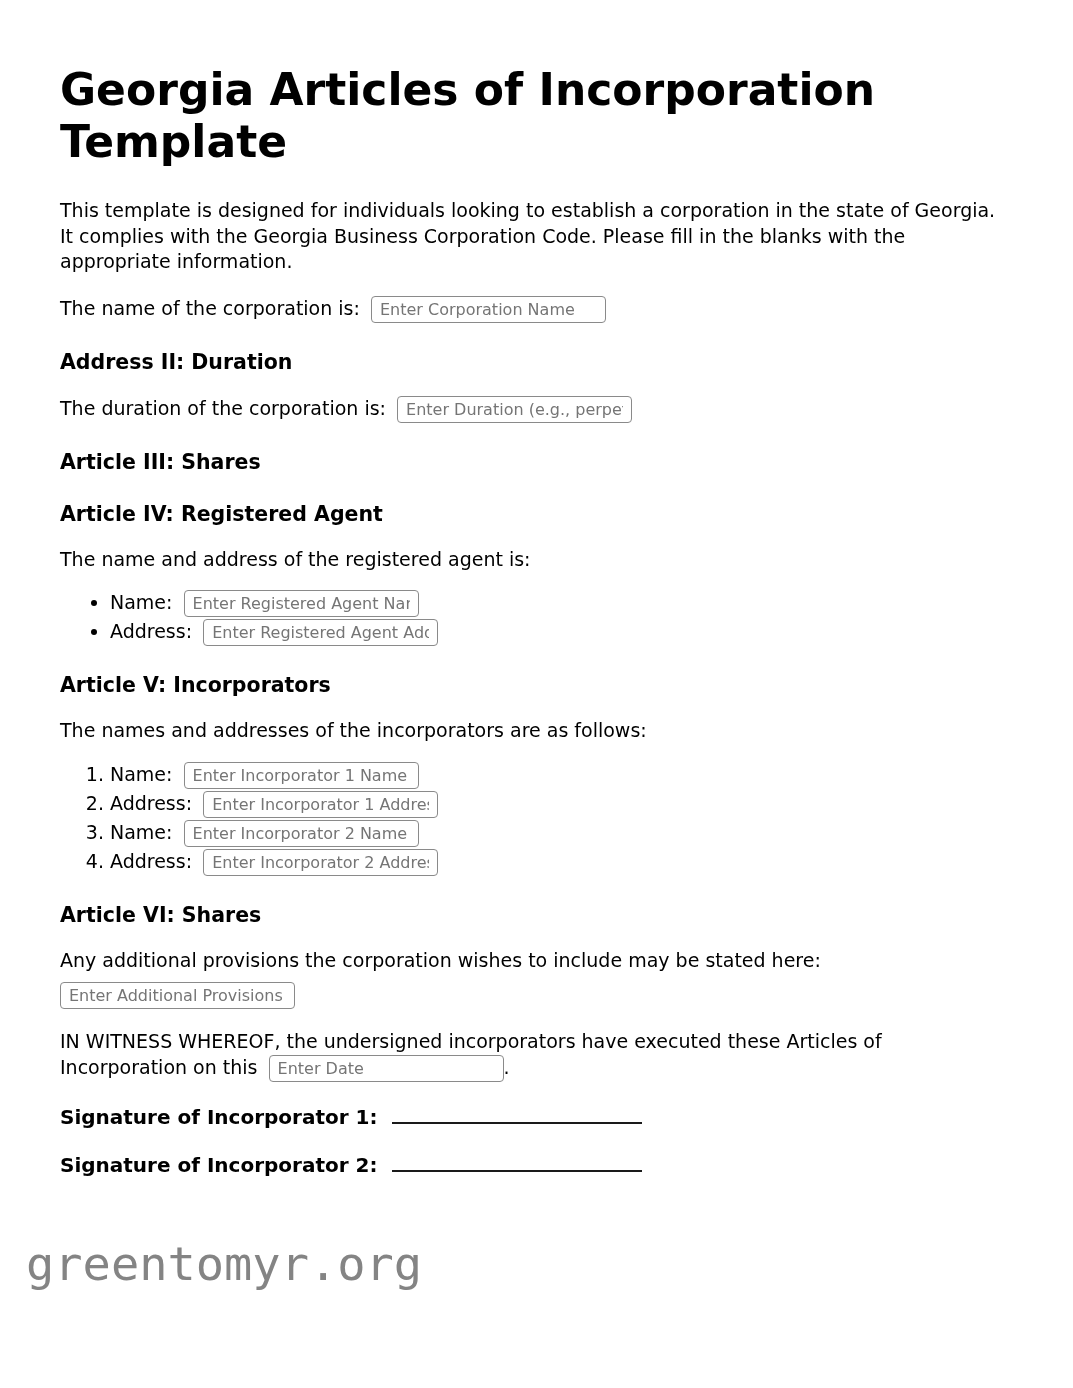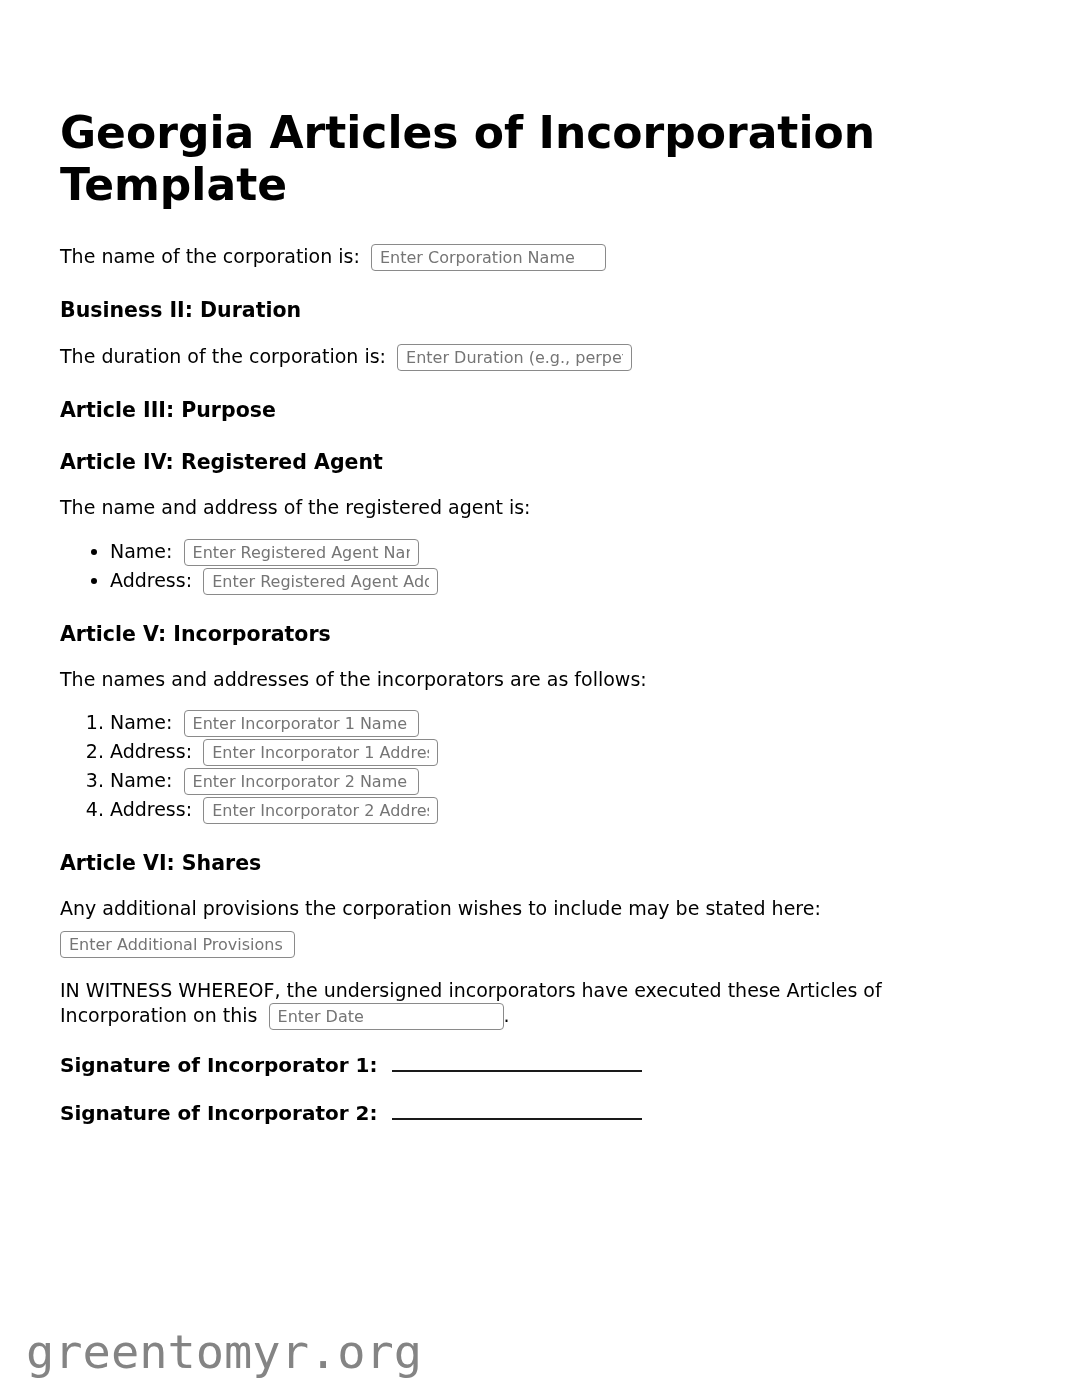--- a/index.html
+++ b/index.html
@@ -12,22 +12,21 @@
     width: 1073px;
     height: 1388px;
     box-sizing: border-box;
     background: #ffffff;
     overflow: hidden;
   }
   .content {
     position: relative;
     z-index: 1;
     box-sizing: border-box;
-    padding: 40px 60px 0 60px;
-    margin-top: 35px;
+    padding: 32px 60px 0 60px;
   }
   h1 {
     font-size: 44px;
     line-height: 52px;
     font-weight: bold;
     margin: 32px 0 30px 0;
     letter-spacing: 0;
   }
   p.body-text {
     font-size: 19px;
@@ -82,54 +81,55 @@
     display: inline-block;
     width: 250px;
     height: 15px;
     border-bottom: 2px solid #1a1a1a;
     margin-left: 8px;
     vertical-align: baseline;
   }
   .watermark {
     position: absolute;
     left: 26px;
-    top: 1324px;
+    top: 1236px;
     z-index: 0;
     font-family: "DejaVu Sans Mono", "Liberation Mono", monospace;
     font-size: 47px;
     font-weight: normal;
     color: #6f6f6f;
     opacity: 0.85;
     white-space: nowrap;
   }
 </style>
 </head>
 <body>
 
 <div class="page">
 
   <div class="watermark">greentomyr.org</div>
 
   <div class="content">
 
     <h1>Georgia Articles of Incorporation Template</h1>
 
+    <p class="body-text">This template is designed for individuals looking to establish a corporation in the state of Georgia. It complies with the Georgia Business Corporation Code. Please fill in the blanks with the appropriate information.</p>
 
     <p class="field-line">
       <span>The name of the corporation is:</span>
       <input class="blank" type="text" placeholder="Enter Corporation Name" style="">
     </p>
 
-    <h2>Business II: Duration</h2>
+    <h2>Address II: Duration</h2>
     <p class="field-line">
       <span>The duration of the corporation is:</span>
       <input class="blank" type="text" placeholder="Enter Duration (e.g., perpetual)" style="">
     </p>
 
-    <h2>Article III: Purpose</h2>
+    <h2>Article III: Shares</h2>
 
     <h2>Article IV: Registered Agent</h2>
     <p class="body-text">The name and address of the registered agent is:</p>
     <ul class="agent-list">
       <li>
         <span>Name:</span>
         <input class="blank" type="text" placeholder="Enter Registered Agent Name" style="">
       </li>
       <li>
         <span>Address:</span>

